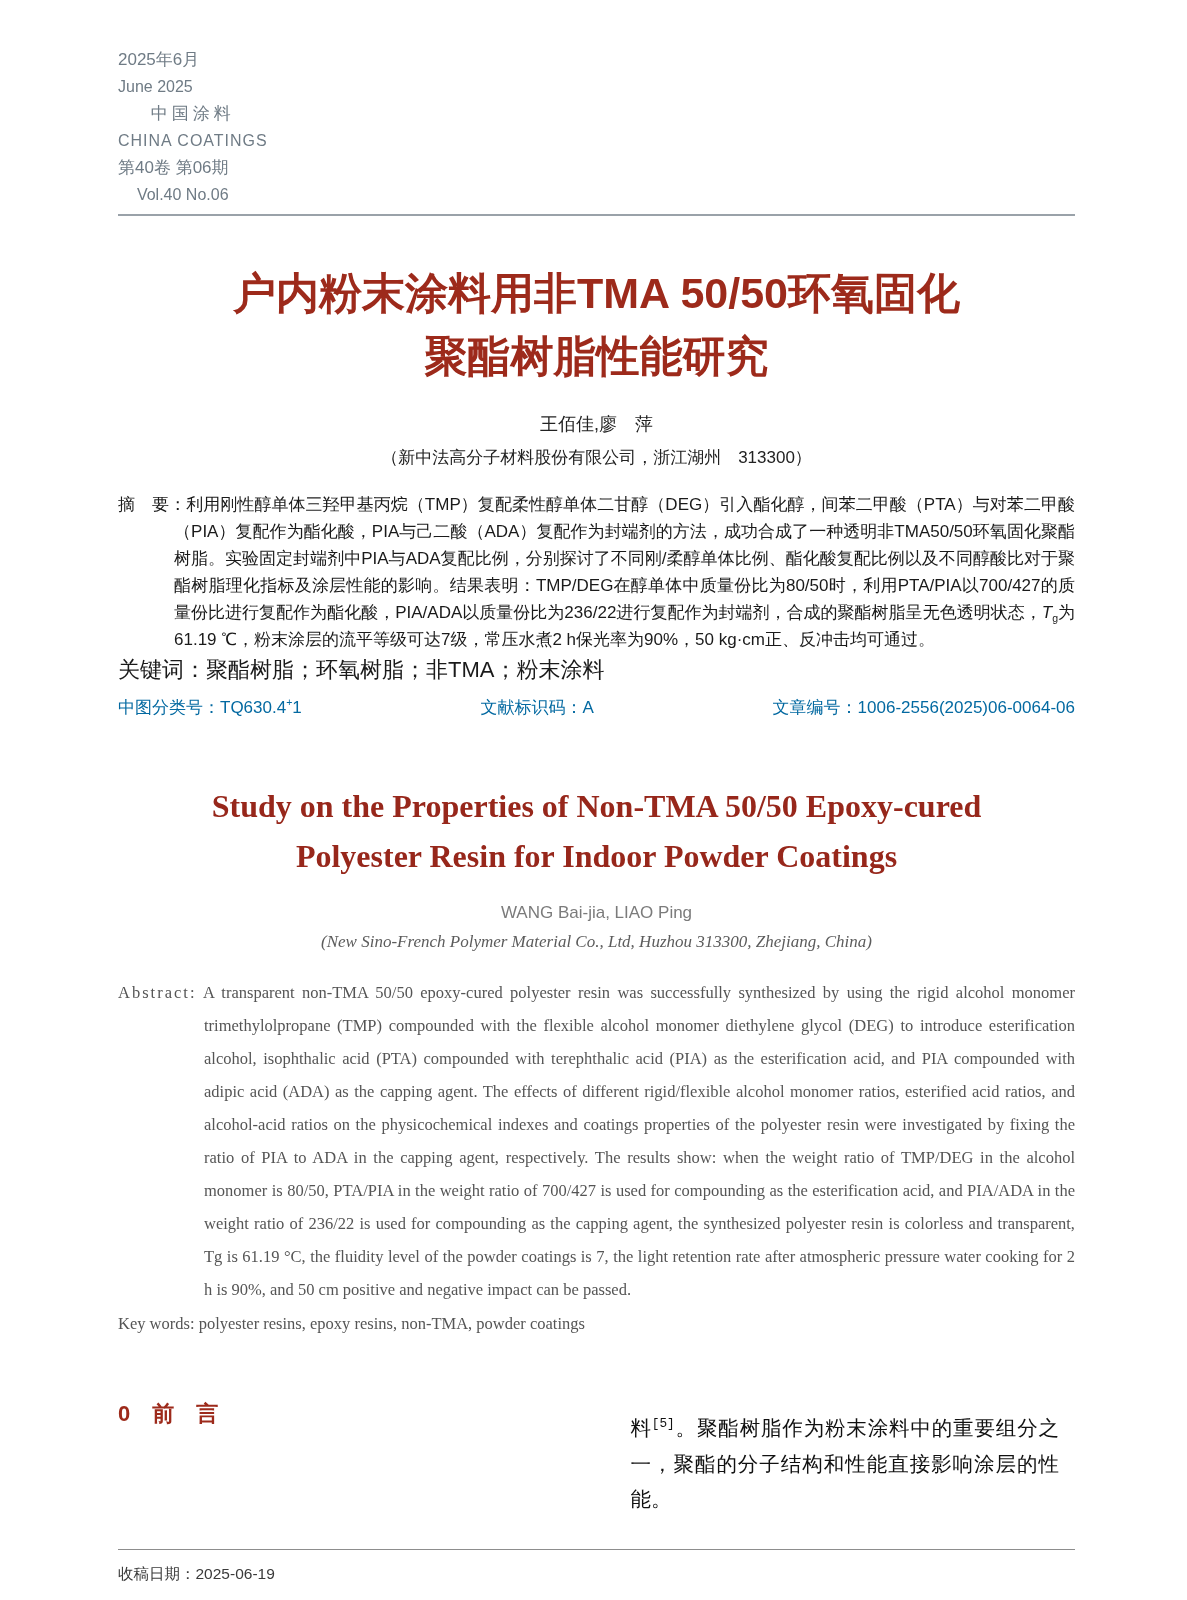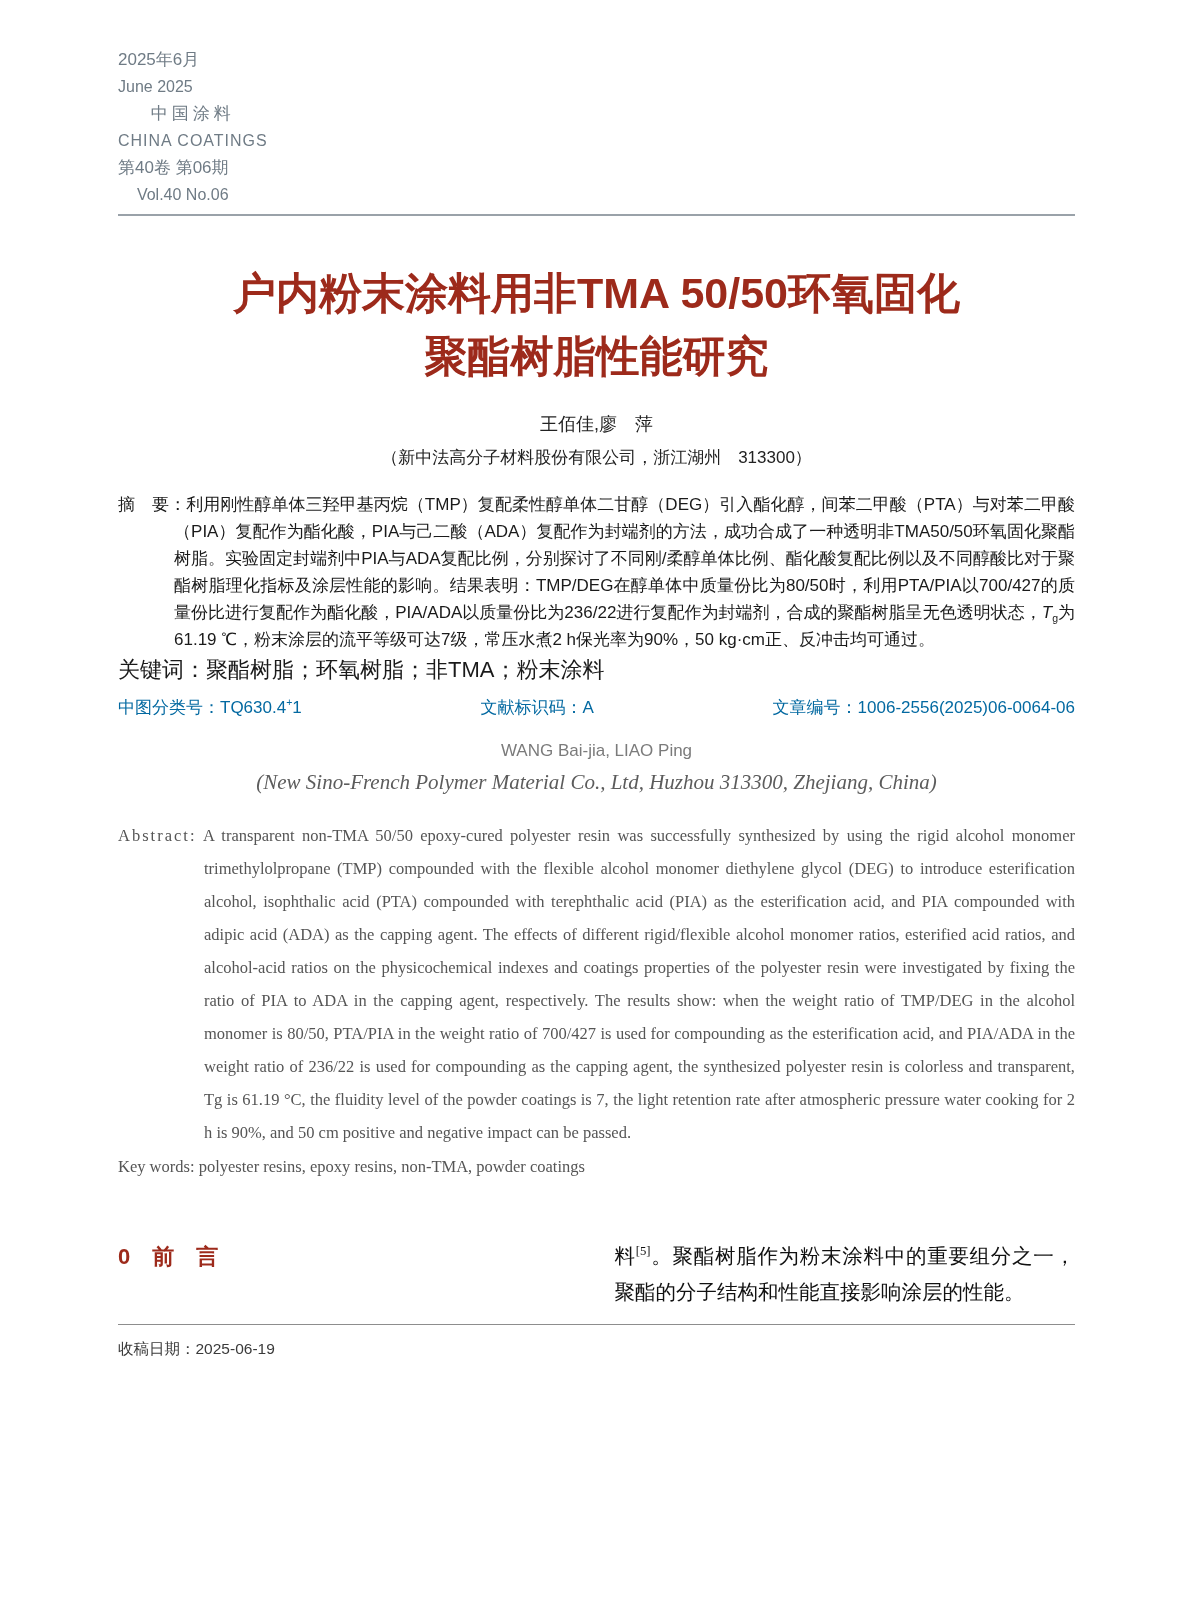--- a/index.html
+++ b/index.html
@@ -36,36 +36,36 @@
   .doi { margin-top: 12px; font-family: "Liberation Serif", serif; font-size: 16px; color: #222; }
   sup { font-size: 0.62em; vertical-align: super; line-height: 0; }
   sub { font-size: 0.62em; vertical-align: sub; line-height: 0; }
   .it { font-style: italic; }
 
   
   .title-en { margin-top: 62px; text-align: center; font-family: "Liberation Serif", serif;
               font-weight: bold; font-size: 32px; line-height: 50px; color: #97271b; }
   .authors-en { margin-top: 22px; text-align: center; font-size: 17px; color: #7b7b7b; }
   .affil-en { margin-top: 9px; text-align: center; font-family: "Liberation Serif", serif;
-              font-style: italic; font-size: 21px; color: #5c5c5c; }
+              font-style: italic; font-size: 17px; color: #5c5c5c; }
   .abs-en { margin-top: 24px; font-family: "Liberation Serif", serif; font-size: 16.5px;
             line-height: 33px; text-align: justify; color: #555;
             padding-left: 86px; text-indent: -86px; }
   .abs-en .lbl { letter-spacing: 2px; }
   .kw-en { margin-top: 1px; font-family: "Liberation Serif", serif; font-size: 16.5px;
            line-height: 33px; color: #555; }
 
   
   .bodycols { margin-top: 56px; display: flex; gap: 36px; }
   .colL, .colR { flex: 1 1 0; font-family: "Liberation Serif", serif; font-size: 20.5px;
                  line-height: 35.5px; text-align: justify; color: #111; }
   .sec-head { font-family: "Liberation Sans", sans-serif; font-weight: bold;
               font-size: 22px; color: #9d2a1b; margin: 0 0 6px 0; line-height: 35px; }
   .sec-head .num { margin-right: 22px; }
-  .bodycols p { margin: 0; }
+  .bodycols p { margin: 16px; font-family: Liberation Mono, monospace; }
   .indent { text-indent: 2em; }
 
   
   .footnote { margin-top: 14px; border-top: 1px solid #8d8d8d; padding-top: 10px;
               font-size: 15.5px; line-height: 28px; color: #3a3a3a; }
 </style>
 </head>
 <body>
 
 <div class="page">
@@ -97,20 +97,24 @@
 
   <div class="kw-cn"><span>关键词：</span><span>聚酯树脂；环氧树脂；非TMA；粉末涂料</span></div>
 
   <div class="meta-row">
     <span><span>中图分类号：</span><span>TQ630.4</span><sup>+</sup><span>1</span></span>
     <span><span>文献标识码：</span><span>A</span></span>
     <span><span>文章编号：</span><span>1006-2556(2025)06-0064-06</span></span>
   </div>
 
 
+  <div class="title-en">
+    <div>Study on the Properties of Non-TMA 50/50 Epoxy-cured</div>
+    <div>Polyester Resin for Indoor Powder Coatings</div>
+  </div>
   <div class="authors-en">WANG Bai-jia, LIAO Ping</div>
   <div class="affil-en">(New Sino-French Polymer Material Co., Ltd, Huzhou 313300, Zhejiang, China)</div>
 
   <div class="abs-en"><span class="lbl">Abstract:</span><span> A transparent non-TMA 50/50 epoxy-cured polyester resin was successfully synthesized by using the rigid alcohol monomer trimethylolpropane (TMP) compounded with the flexible alcohol monomer diethylene glycol (DEG) to introduce esterification alcohol, isophthalic acid (PTA) compounded with terephthalic acid (PIA) as the esterification acid, and PIA compounded with adipic acid (ADA) as the capping agent. The effects of different rigid/flexible alcohol monomer ratios, esterified acid ratios, and alcohol-acid ratios on the physicochemical indexes and coatings properties of the polyester resin were investigated by fixing the ratio of PIA to ADA in the capping agent, respectively. The results show: when the weight ratio of TMP/DEG in the alcohol monomer is 80/50, PTA/PIA in the weight ratio of 700/427 is used for compounding as the esterification acid, and PIA/ADA in the weight ratio of 236/22 is used for compounding as the capping agent, the synthesized polyester resin is colorless and transparent, Tg is 61.19 °C, the fluidity level of the powder coatings is 7, the light retention rate after atmospheric pressure water cooking for 2 h is 90%, and 50 cm positive and negative impact can be passed.</span></div>
 
   <div class="kw-en"><span>Key words:</span><span> polyester resins, epoxy resins, non-TMA, powder coatings</span></div>
 
   <div class="bodycols">
     <div class="colL">
       <div class="sec-head"><span class="num">0</span><span>前　言</span></div>

